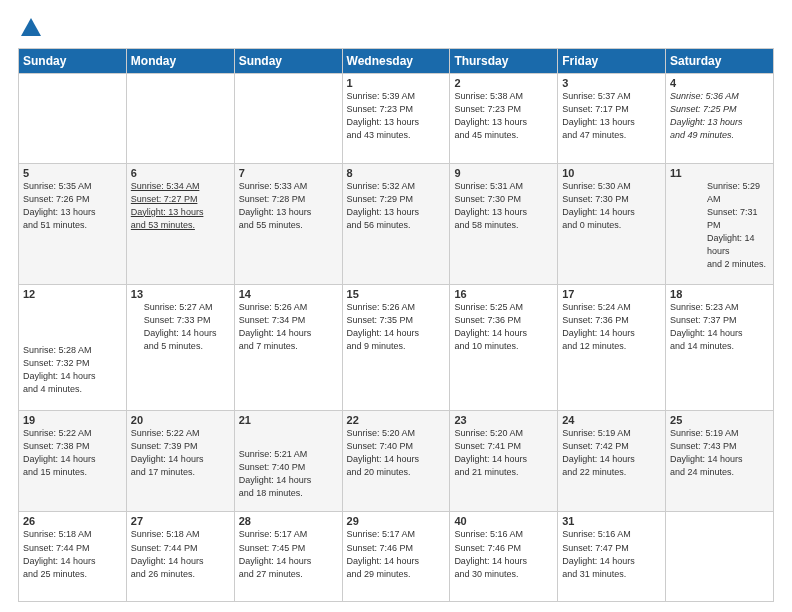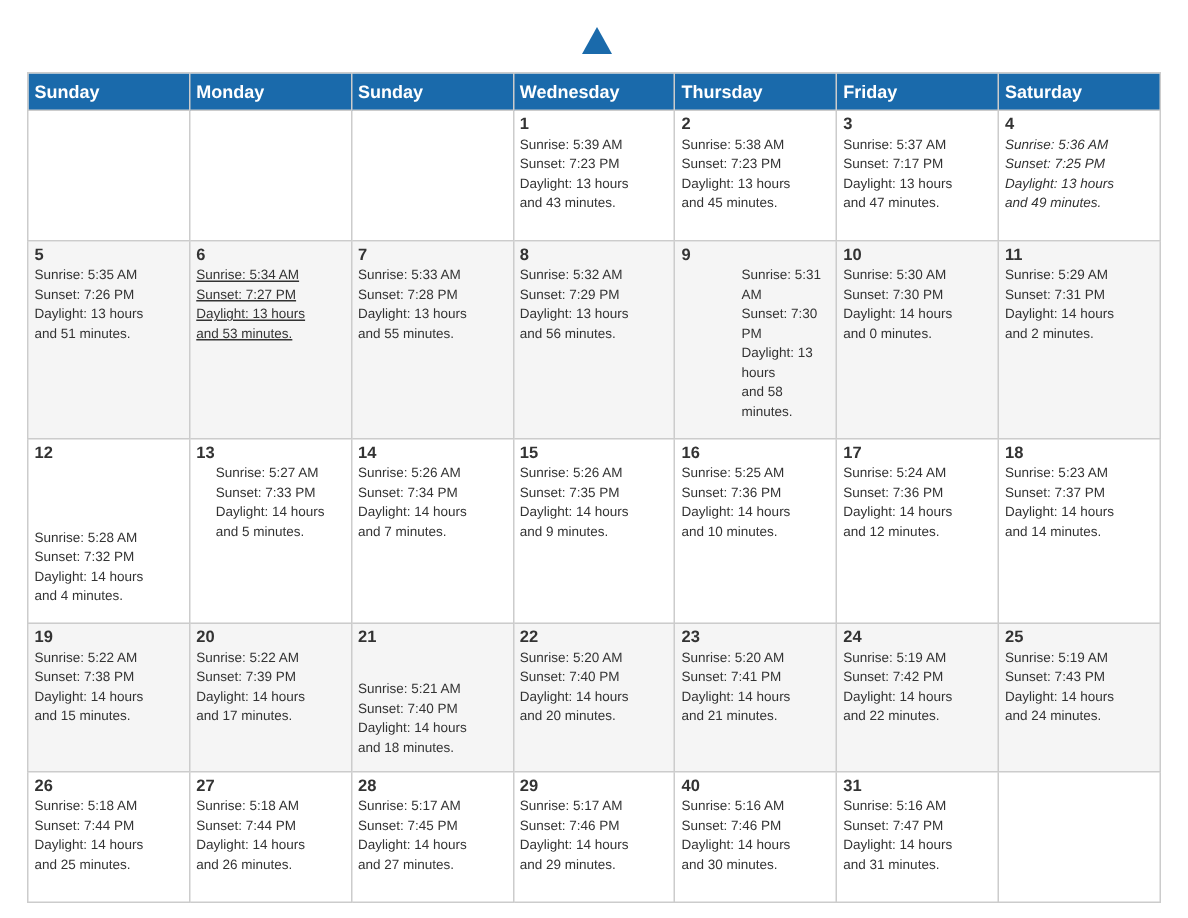--- a/index.html
+++ b/index.html
@@ -9,21 +9,20 @@
       width: 792px;
       height: 612px;
       overflow: hidden;
     }
     .page {
       width: 792px;
       height: 612px;
       padding: 18px 18px 10px 18px;
       display: flex;
       flex-direction: column;
-      align-items: center;
     }
     .header {
       display: flex;
       justify-content: space-between;
       align-items: flex-start;
       margin-bottom: 10px;
     }
     .logo {
       display: flex;
       flex-direction: column;
@@ -195,35 +194,35 @@
           </td>
           <td>
             <span class="day-number">8</span>
             <div class="day-info" style="white-space: pre-line;">Sunrise: 5:32 AM
 Sunset: 7:29 PM
 Daylight: 13 hours
 and 56 minutes.</div>
           </td>
           <td>
             <span class="day-number">9</span>
-            <div class="day-info" style="white-space: pre-line; margin-left: 40px;">Sunrise: 5:31 AM
+            <div class="day-info" style="white-space: pre-line;">Sunrise: 5:31 AM
 Sunset: 7:30 PM
 Daylight: 13 hours
 and 58 minutes.</div>
           </td>
           <td>
             <span class="day-number">10</span>
             <div class="day-info" style="white-space: pre-line;">Sunrise: 5:30 AM
 Sunset: 7:30 PM
 Daylight: 14 hours
 and 0 minutes.</div>
           </td>
           <td>
             <span class="day-number">11</span>
-            <div class="day-info" style="white-space: pre-line;">Sunrise: 5:29 AM
+            <div class="day-info" style="white-space: pre-line; margin-left: 37px;">Sunrise: 5:29 AM
 Sunset: 7:31 PM
 Daylight: 14 hours
 and 2 minutes.</div>
           </td>
         </tr>
         <tr>
           <td>
             <span class="day-number">12</span>
             <div class="day-info" style="white-space: pre-line; margin-top: 44px;">Sunrise: 5:28 AM
 Sunset: 7:32 PM

